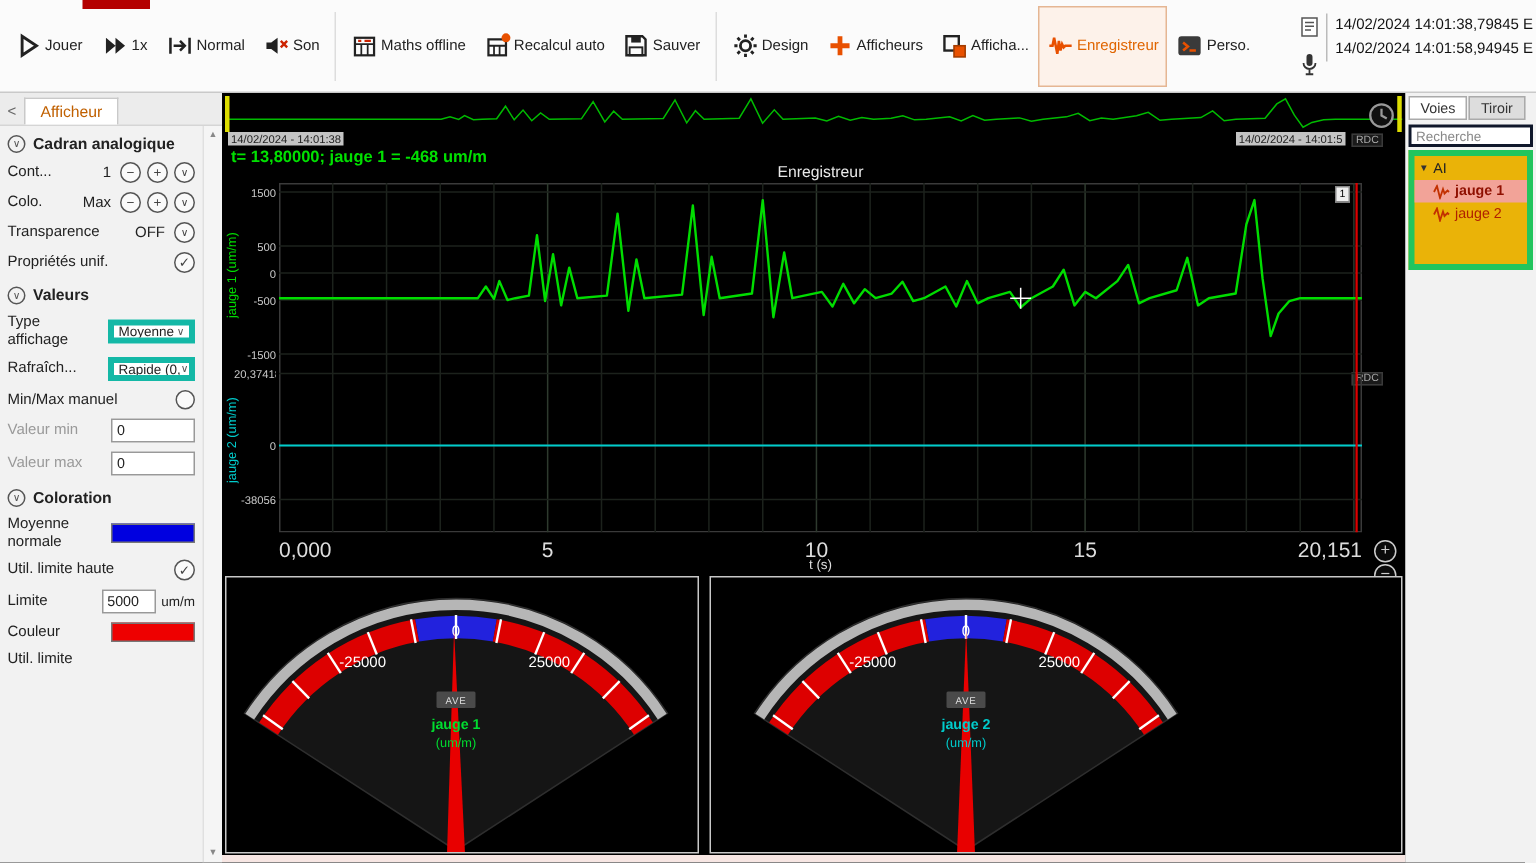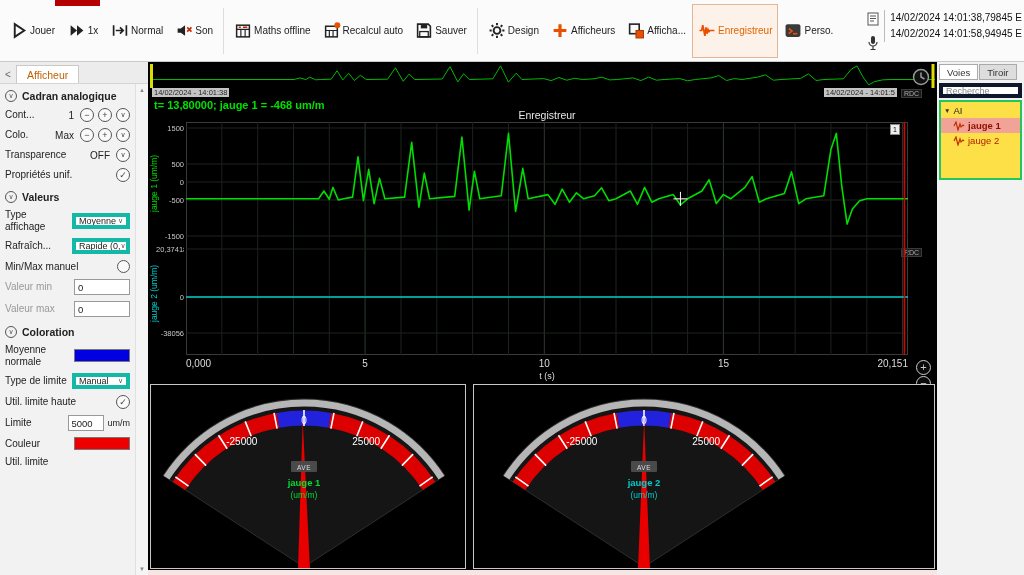--- a/index.html
+++ b/index.html
@@ -44,42 +44,42 @@
   .main{position:absolute;left:148px;top:62px;width:789px;height:513px;background:#000;}
   .main svg{display:block;}
   #overview{position:absolute;left:2px;top:2px;}
   .ov-label{position:absolute;font-size:7.5px;color:#222;background:#c4c4c4;padding:0 2px;white-space:nowrap;}
   .rdc{position:absolute;font-size:7px;color:#aaa;background:#1a1a1a;border:1px solid #3a3a3a;padding:0 2px;}
   .readout{position:absolute;left:6px;top:37px;color:#00e000;font-size:11px;font-weight:bold;white-space:nowrap;}
   .chart-title{position:absolute;left:38px;top:47px;width:722px;text-align:center;color:#e8e8e8;font-size:10.5px;}
   #plot{position:absolute;left:38px;top:60px;}
   .ytick{position:absolute;left:8px;width:28px;text-align:right;color:#c8c8c8;font-size:7.5px;white-space:nowrap;overflow:hidden;}
   .yaxis-label{position:absolute;writing-mode:vertical-rl;transform:rotate(180deg);text-align:center;font-size:8.5px;width:12px;}
-  .xtick{position:absolute;top:296px;color:#ddd;font-size:10px;white-space:nowrap;}
+  .xtick{position:absolute;top:296px;color:#ddd;font-size:14px;white-space:nowrap;}
   .xlabel{position:absolute;top:309px;left:399px;transform:translateX(-50%);color:#ddd;font-size:9px;}
   .marker-flag{position:absolute;left:742px;top:62px;background:#eee;color:#000;font-size:7px;line-height:9px;padding:0 2px;border:1px solid #888;}
   .clock{position:absolute;left:764px;top:6px;}
   .zbtn{position:absolute;width:15px;height:15px;border:1.5px solid #ccc;border-radius:50%;color:#ccc;font-size:11px;line-height:12px;text-align:center;background:#0a0a0a;}
   .gauges{position:absolute;left:2px;top:322px;right:2px;bottom:6px;display:flex;gap:7px;}
   .gauge-panel{position:relative;flex:1;background:#000;border:1px solid #c8c8c8;overflow:hidden;}
   .gauge-panel.first{flex:0 0 316px;}
   .gauge-panel svg{position:absolute;top:0;}
   .gl{fill:#fff;font-size:10px;text-anchor:middle;}
   .gave{fill:#ddd;font-size:6.5px;text-anchor:middle;letter-spacing:0.5px;}
   .gname{font-size:9.5px;font-weight:bold;text-anchor:middle;}
   .gunit{font-size:8.5px;text-anchor:middle;}
   .bottom-strip{position:absolute;left:0;right:0;bottom:0;height:5px;background:#f7e6e3;}
 
   
   .right-panel{position:absolute;left:937px;top:62px;width:87px;height:513px;background:#f2f2f2;}
   .rp-tabs{display:flex;gap:1px;padding:2px 2px 0;}
   .rp-tab{font-size:9.5px;color:#333;background:#ddd;border:1px solid #aaa;padding:2px 7px 1px;}
   .rp-tab.active{background:#fff;}
-  .rp-search{margin:3px 2px 2px;height:15px;background:#fff;border:4px solid #0f172a;font-size:9px;color:#888;display:flex;align-items:center;padding:0 3px;}
-  .rp-tree{background:#fde047;border:2px solid #22c55e;margin:0 2px;min-height:80px;}
+  .rp-search{margin:3px 2px 2px;height:15px;background:#fff;border:2px solid #0f172a;font-size:9px;color:#888;display:flex;align-items:center;padding:0 3px;}
+  .rp-tree{background:#eab308;border:4px solid #22c55e;margin:0 2px;min-height:80px;}
   .rp-group{display:flex;align-items:center;gap:3px;font-size:9.5px;color:#222;padding:3px 3px 2px;}
   .rp-group .tri{font-size:6.5px;color:#333;}
   .rp-item{display:flex;align-items:center;gap:3px;font-size:9.5px;color:#b02000;padding:2px 2px 2px 12px;white-space:nowrap;}
   .rp-item.selected{background:#f2a398;color:#8f1000;font-weight:bold;}
 </style>
 </head>
 <body>
 
 <div class="screen">
 
@@ -280,27 +280,20 @@
         <span class="inp">0</span>
       </div>
 
       <div class="sec-h">
         <span class="circ-chev">∨</span>
         <span>Coloration</span>
       </div>
       <div class="row">
         <span class="lbl">Moyenne normale</span>
         <span class="swatch" style="background: rgb(0, 0, 224);"></span>
-      </div>
-      <div class="row">
-        <span class="lbl">Type de limite</span>
-        <span class="dd">
-            <span>Manual</span>
-            <i>∨</i>
-          </span>
       </div>
       <div class="row">
         <span class="lbl">Util. limite haute</span>
         <span class="cbtn">✓</span>
       </div>
       <div class="row">
         <span class="lbl">Limite</span>
         <span class="inp narrow">5000</span>
         <span class="unit">um/m</span>
       </div>

